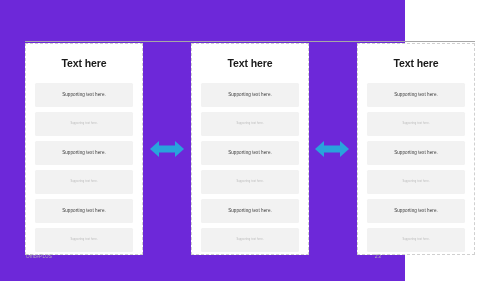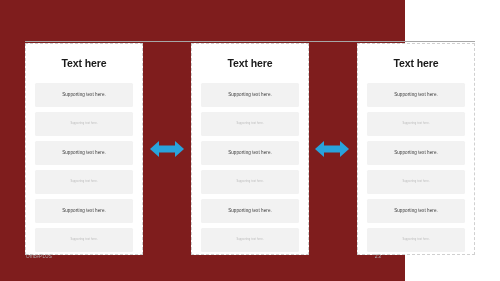--- a/index.html
+++ b/index.html
@@ -11,21 +11,21 @@
     height: 281px;
     background: #ffffff;
     font-family: "Liberation Sans", sans-serif;
     overflow: hidden;
   }
 
   .slide {
     position: relative;
     width: 405px;
     height: 281px;
-    background: #7f1d1d;
+    background: #6d28d9;
   }
 
   
   .top-rule {
     position: absolute;
     left: 25px;
     top: 41px;
     width: 450px;
     height: 1px;
     background: #a6a6a6;

